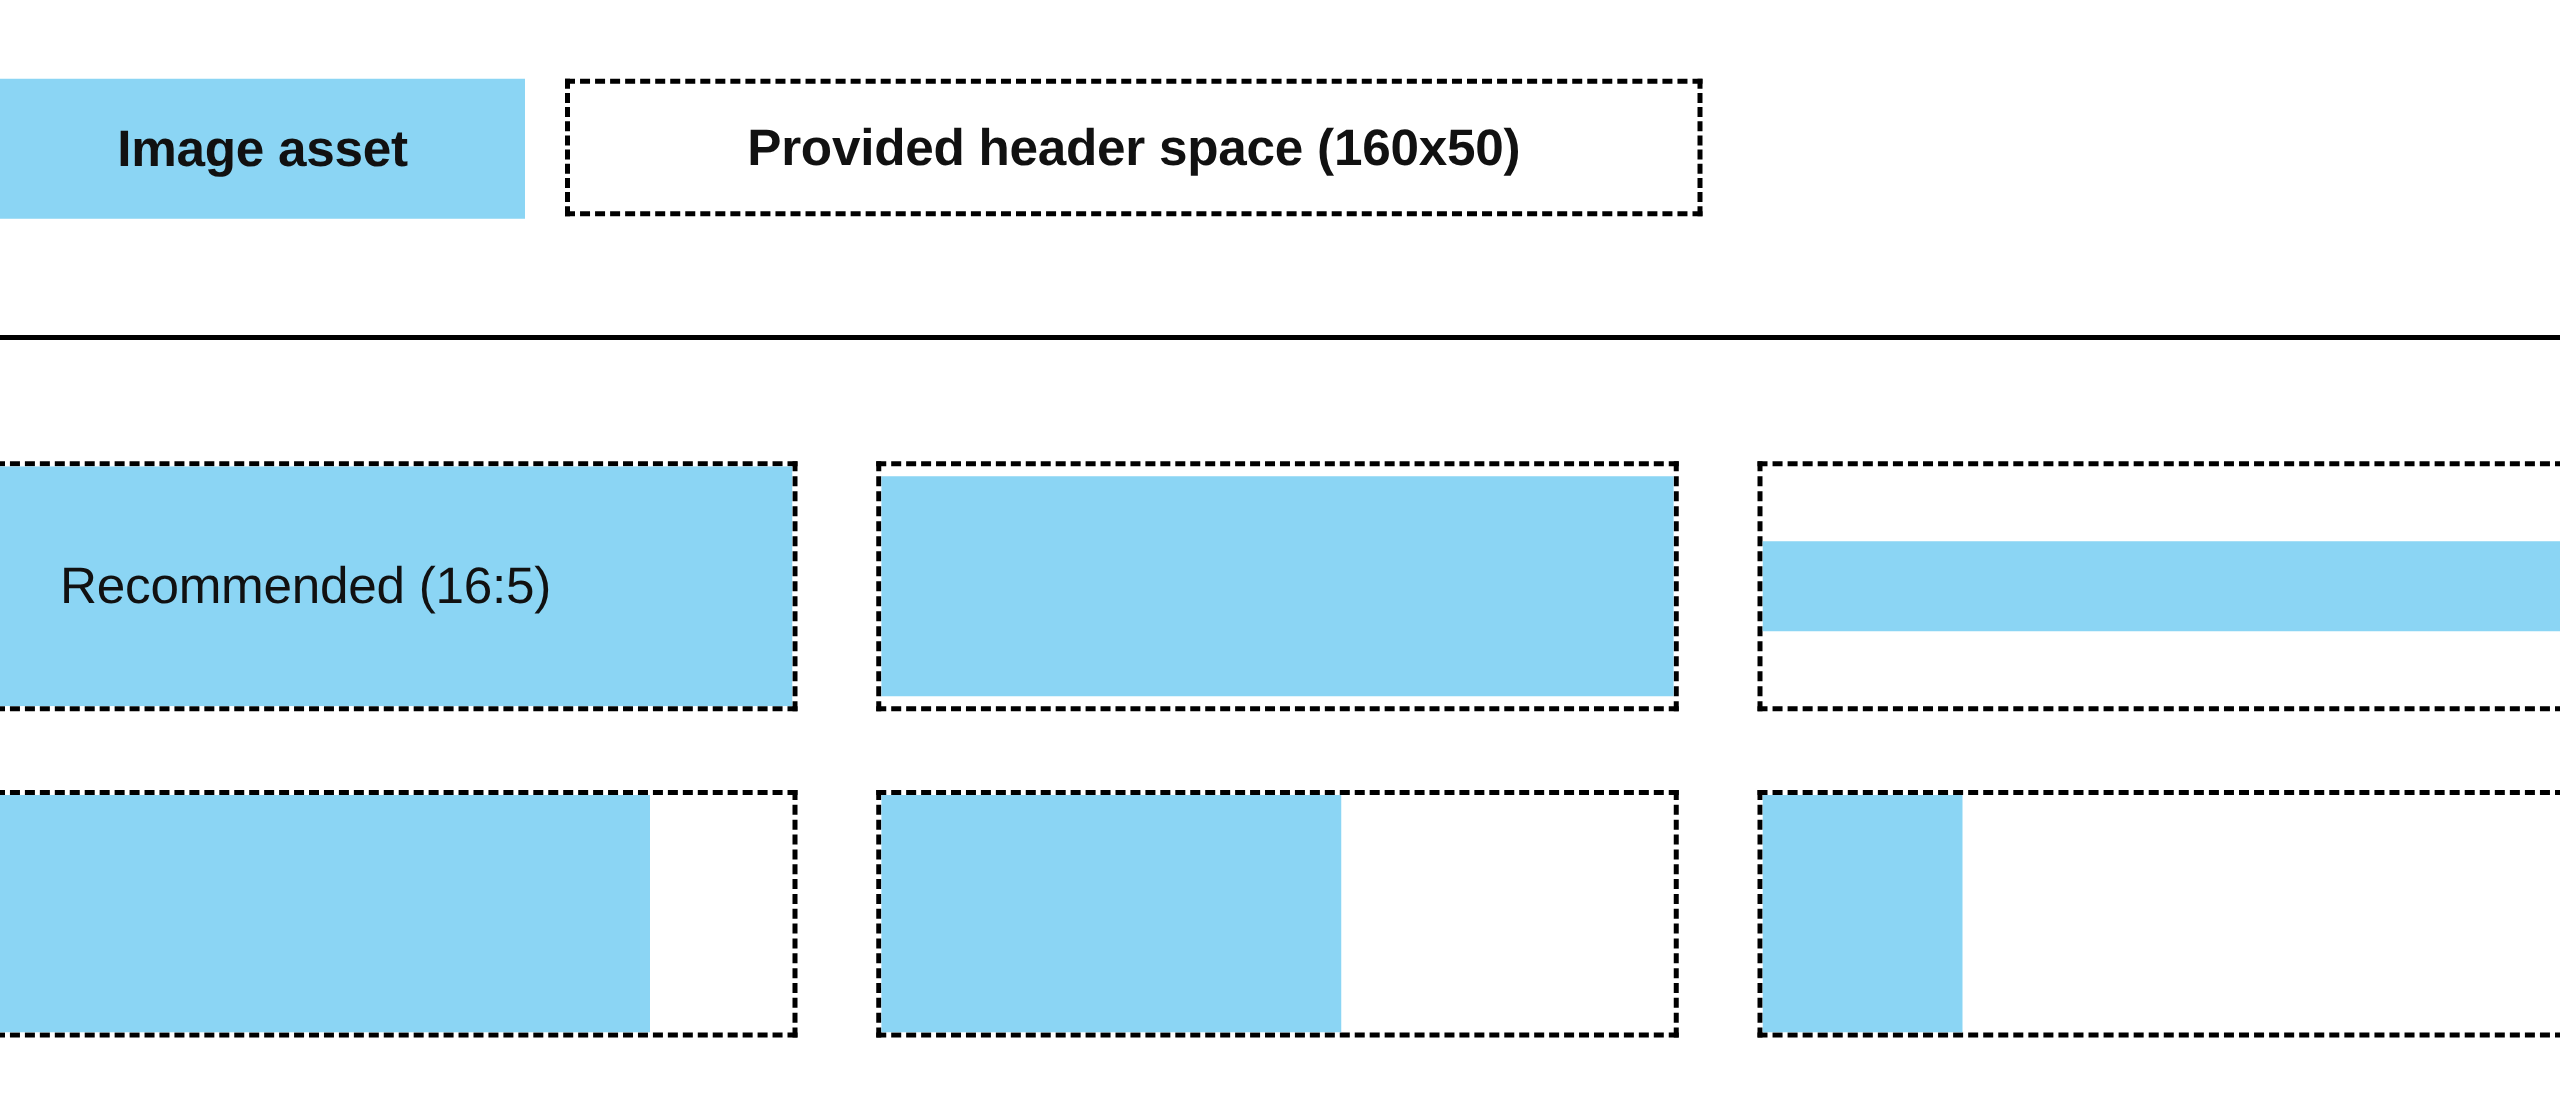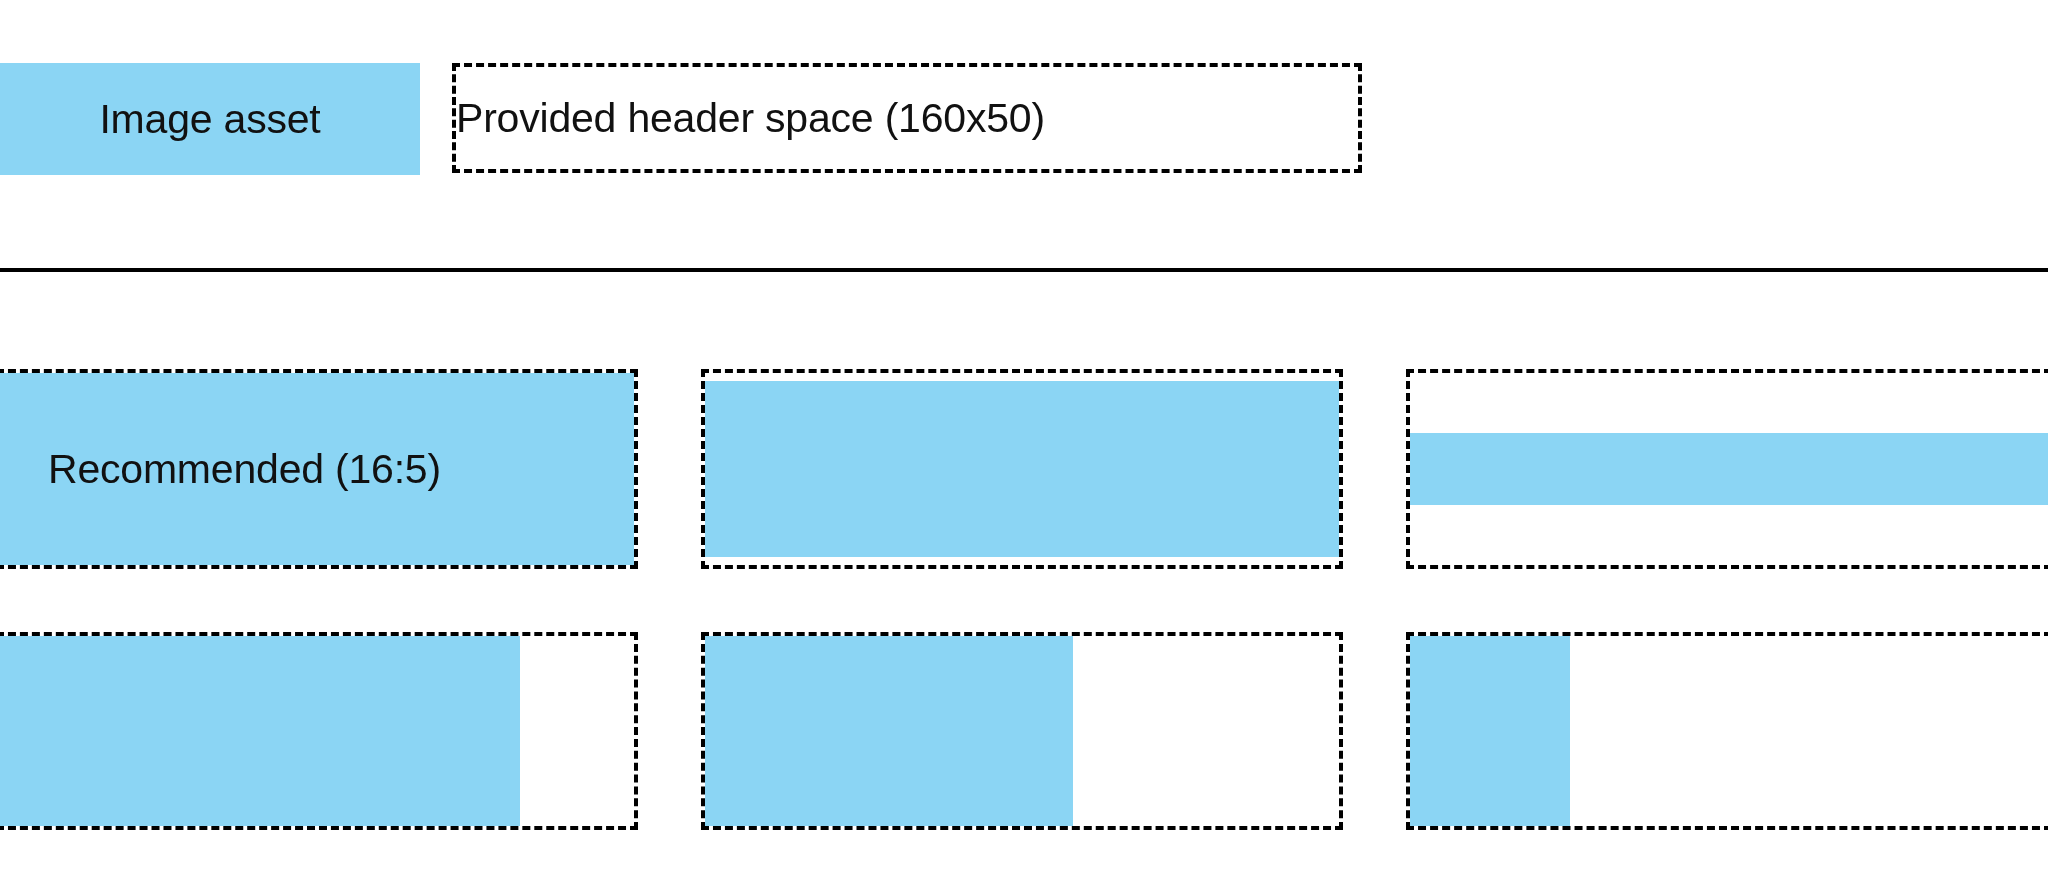--- a/index.html
+++ b/index.html
@@ -24,20 +24,21 @@
     height: 896px;
   }
 
   
   .header-row {
     position: absolute;
     left: 0;
     top: 63px;
     height: 112px;
     width: 2048px;
+    font-weight: bold;
   }
 
   .image-asset-swatch {
     position: absolute;
     left: 0;
     top: 0;
     width: 420px;
     height: 112px;
     background: #8BD5F4;
     display: flex;
@@ -54,21 +55,21 @@
   .header-space-box {
     position: absolute;
     left: 452px;
     top: 0;
     width: 910px;
     height: 110px;
     border: 4px dashed #000000;
     box-sizing: border-box;
     display: flex;
     align-items: center;
-    justify-content: flex-start;
+    justify-content: center;
     background: #ffffff;
   }
   .header-space-box .label {
     font-size: 41px;
     line-height: 1;
     letter-spacing: -0.2px;
     color: #111111;
   }
 
   

